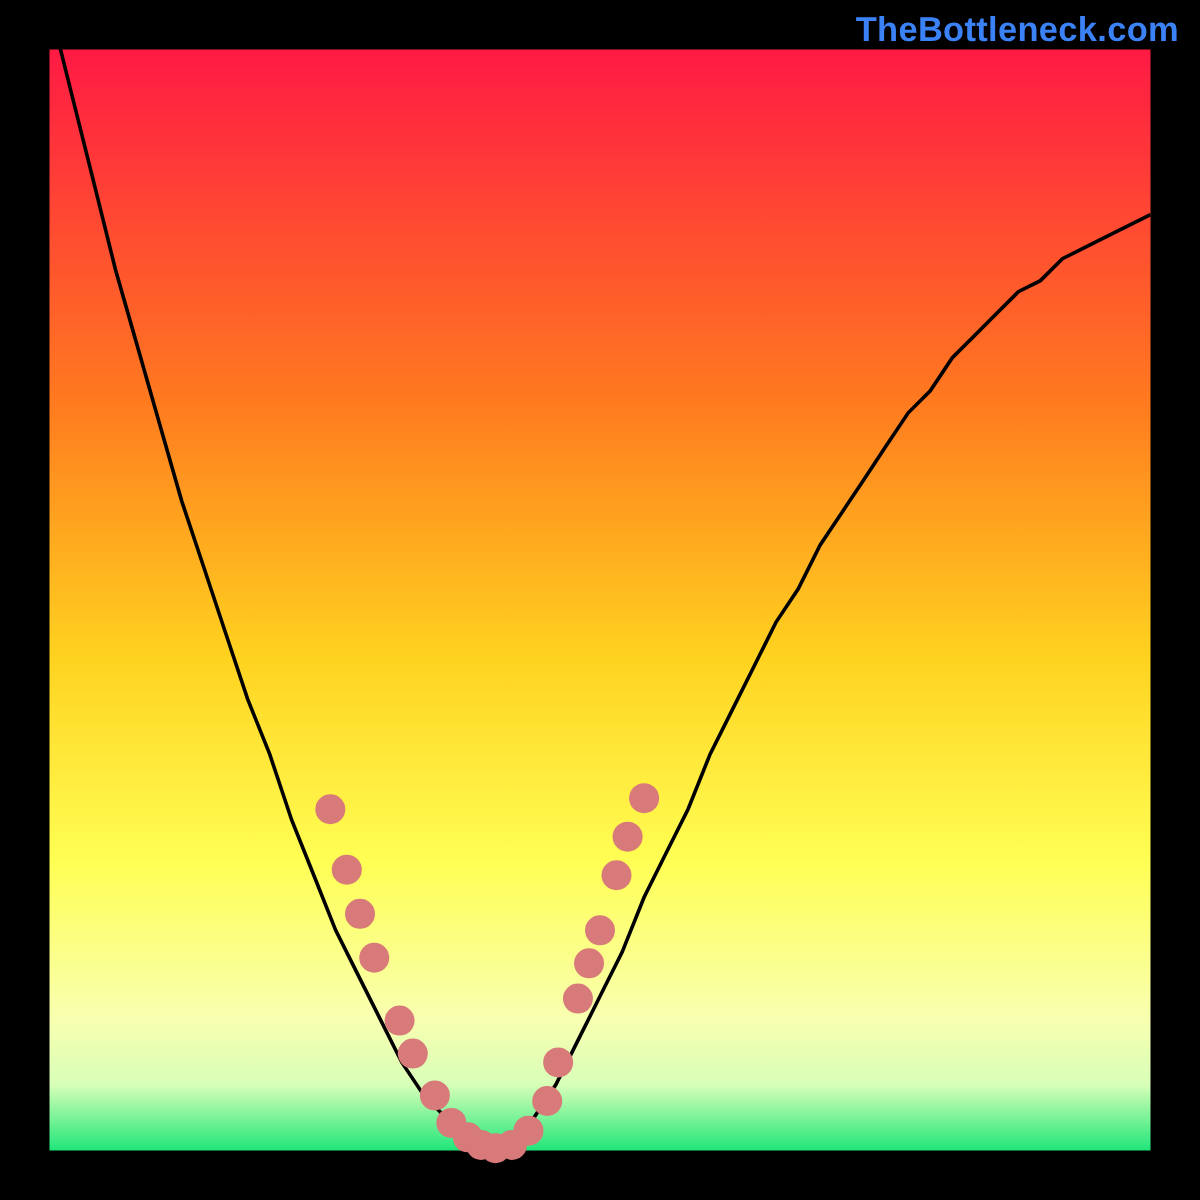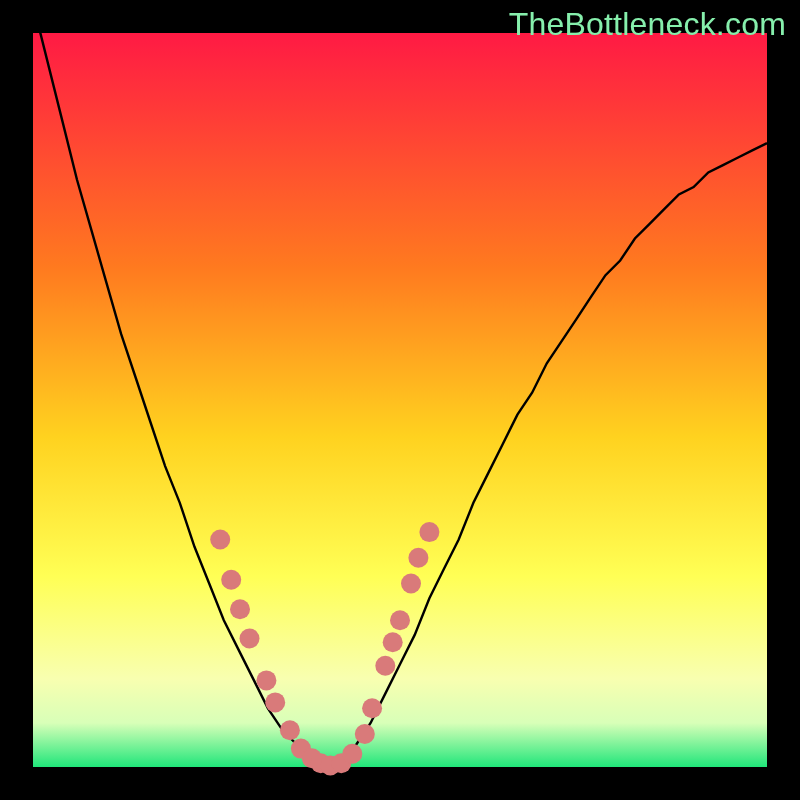--- a/index.html
+++ b/index.html
@@ -24,24 +24,24 @@
     left: 33px;
     top: 33px;
     width: 734px;
     height: 734px;
     
   }
   .watermark {
     position: absolute;
     top: 6px;
     right: 14px;
-    color: #86efac;
-    font-size: 32px;
+    color: #3b82f6;
+    font-size: 23px;
     letter-spacing: 0.2px;
-    font-weight: 400;
+    font-weight: 700;
   }
   svg.curve {
     position: absolute;
     left: 33px;
     top: 33px;
     width: 734px;
     height: 734px;
     overflow: visible;
   }
 </style>

